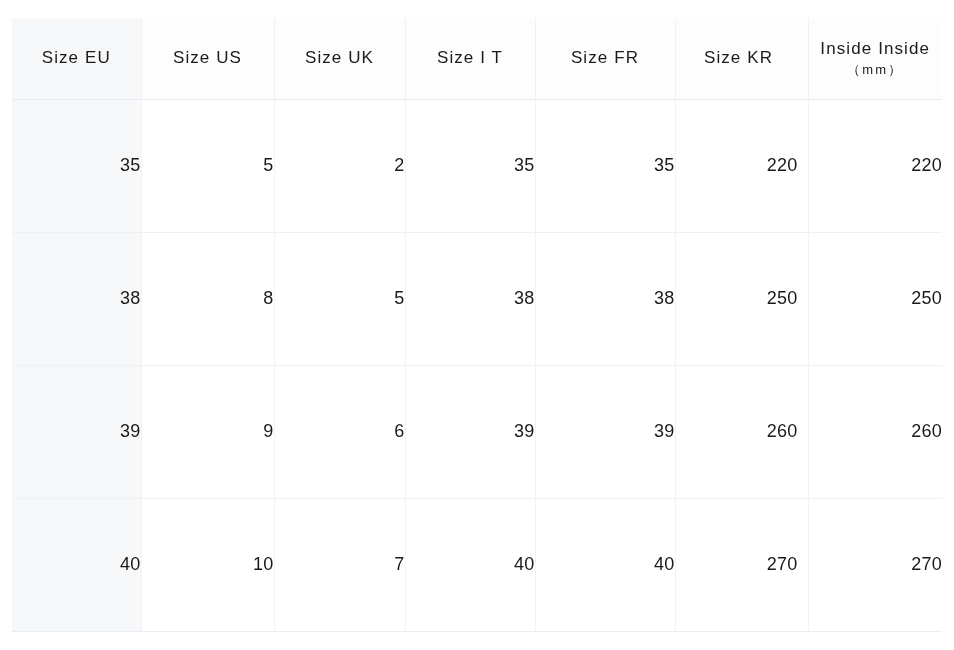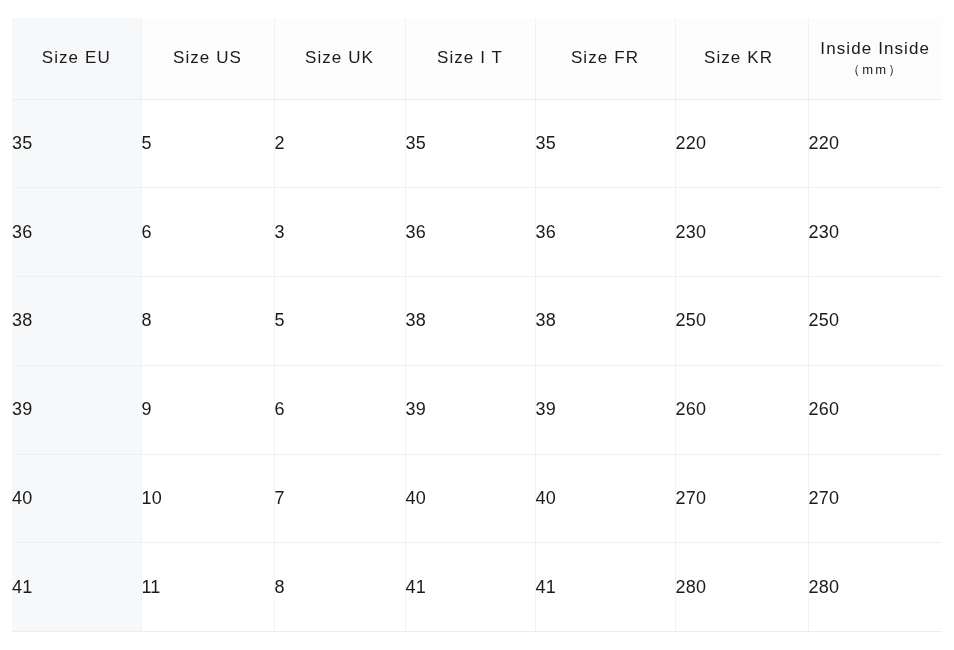--- a/index.html
+++ b/index.html
@@ -69,21 +69,21 @@
     letter-spacing: 2.2px;
     font-size: 13px;
   }
 
   
   table.size-table tbody tr { height: 76px; }
 
   table.size-table tbody td {
     font-size: 18px;
     color: #1a1a1a;
-    text-align: left;
+    text-align: right;
     vertical-align: middle;
     border-right: 1px solid #f2f3f5;
     border-bottom: 1px solid #eff0f2;
     padding: 0;
     letter-spacing: 0.2px;
   }
   table.size-table tbody td:last-child { border-right: none; }
   table.size-table tbody tr:last-child td { border-bottom: 1px solid #ebedf0; }
 
   table.size-table tbody td.col-eu {
@@ -123,29 +123,20 @@
         <tr>
           <td class="col-eu">35</td>
           <td class="col-us">5</td>
           <td class="col-uk">2</td>
           <td class="col-it">35</td>
           <td class="col-fr">35</td>
           <td class="col-kr">220</td>
           <td class="col-len">220</td>
         </tr>
         <tr>
-          <td class="col-eu">36</td>
-          <td class="col-us">6</td>
-          <td class="col-uk">3</td>
-          <td class="col-it">36</td>
-          <td class="col-fr">36</td>
-          <td class="col-kr">230</td>
-          <td class="col-len">230</td>
-        </tr>
-        <tr>
           <td class="col-eu">38</td>
           <td class="col-us">8</td>
           <td class="col-uk">5</td>
           <td class="col-it">38</td>
           <td class="col-fr">38</td>
           <td class="col-kr">250</td>
           <td class="col-len">250</td>
         </tr>
         <tr>
           <td class="col-eu">39</td>
@@ -158,24 +149,15 @@
         </tr>
         <tr>
           <td class="col-eu">40</td>
           <td class="col-us">10</td>
           <td class="col-uk">7</td>
           <td class="col-it">40</td>
           <td class="col-fr">40</td>
           <td class="col-kr">270</td>
           <td class="col-len">270</td>
         </tr>
-        <tr>
-          <td class="col-eu">41</td>
-          <td class="col-us">11</td>
-          <td class="col-uk">8</td>
-          <td class="col-it">41</td>
-          <td class="col-fr">41</td>
-          <td class="col-kr">280</td>
-          <td class="col-len">280</td>
-        </tr>
       </tbody>
   </table>
 </div>
 
 </body></html>

